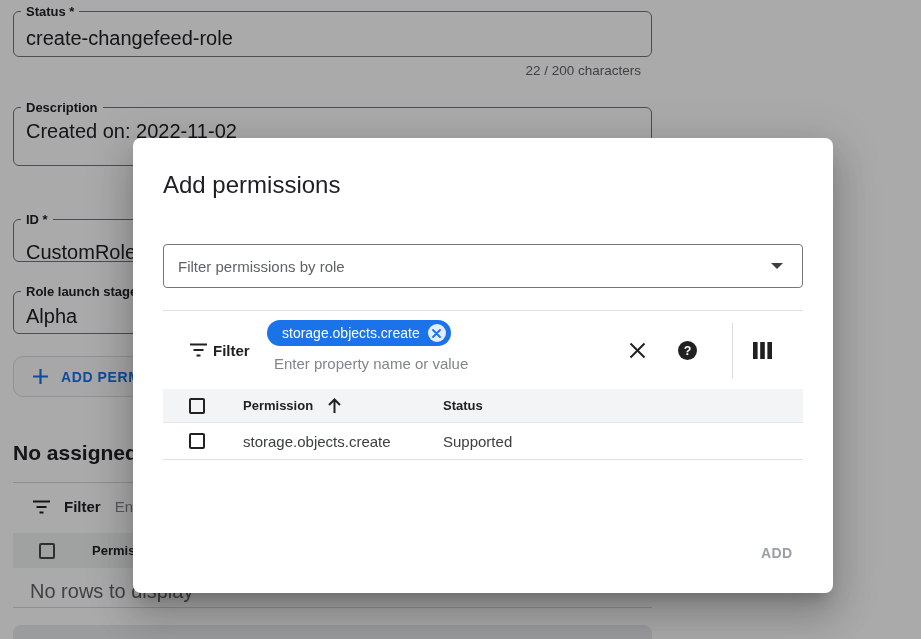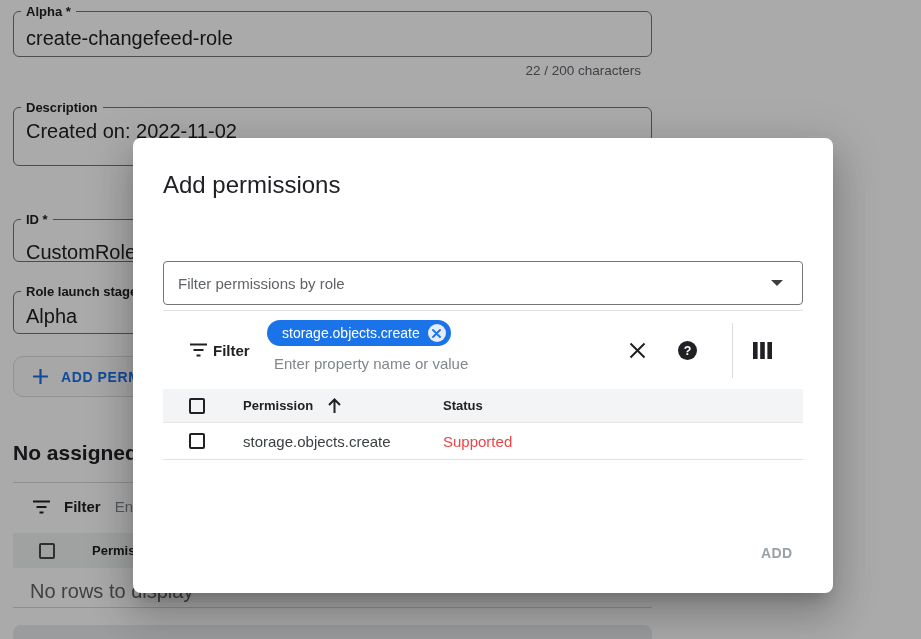--- a/index.html
+++ b/index.html
@@ -59,21 +59,21 @@
     position:absolute; left:133px; top:138px; width:700px; height:455px;
     background:#fff; border-radius:8px; z-index:10;
     box-shadow:0 11px 15px -7px rgba(0,0,0,.2), 0 24px 38px 3px rgba(0,0,0,.14), 0 9px 46px 8px rgba(0,0,0,.12);
   }
   .modal-title {
     position:absolute; left:30px; top:33px; font-size:24px; color:#202124; white-space:nowrap;
   }
   .role-select {
     position:absolute; left:30px; top:106px; width:640px; height:44px;
     border:1px solid #747775; border-radius:4px; display:flex; align-items:center;
-    padding:0 18px 0 14px; cursor:pointer;margin-top:17px;
+    padding:0 18px 0 14px; cursor:pointer;
   }
   .role-select .ph { font-size:15px; color:#5f6368; flex:1; white-space:nowrap; }
 
   .toolbar {
     position:absolute; left:30px; top:172px; width:640px; height:79px;
     border-top:1px solid #e0e0e0;
   }
   .toolbar .f-icon { position:absolute; left:27px; top:32px; }
   .toolbar .f-lbl { position:absolute; left:50px; top:31px; font-size:15px; font-weight:600; color:#202124; }
   .chip {
@@ -96,42 +96,42 @@
   }
   .dlg-row {
     position:relative; height:38px; display:flex; align-items:center;
     border-top:1px solid #e6e6e6; border-bottom:1px solid #e0e0e0;
   }
   .cell-cb { position:absolute; left:26px; top:50%; transform:translateY(-50%); }
   .cell-perm { position:absolute; left:80px; white-space:nowrap; }
   .cell-status { position:absolute; left:280px; white-space:nowrap; }
   .dlg-thead .cell-perm, .dlg-thead .cell-status { font-size:13px; font-weight:700; color:#202124; display:flex; align-items:center; gap:14px; }
   .dlg-row .cell-perm { font-size:15px; color:#3c4043; }
-  .dlg-row .cell-status { font-size:15px; color:#ef4444; }
+  .dlg-row .cell-status { font-size:15px; color:#404040; }
 
   .btn-cancel {
     position:absolute; left:515px; top:396px; height:37px; padding:0 22px;
     background:#fff; border:none; border-radius:4px; font-family:inherit;
     font-size:14px; font-weight:600; letter-spacing:.4px; color:#202124; cursor:pointer;
     box-shadow:0 1px 2px rgba(0,0,0,.3), 0 1px 3px 1px rgba(0,0,0,.15);
   }
   .btn-add {
     position:absolute; left:616px; top:396px; height:37px; padding:0 12px;
     background:transparent; border:none; font-family:inherit;
     font-size:14px; font-weight:600; letter-spacing:.4px; color:#9aa0a6; cursor:default;
   }
   svg { display:block; }
 </style>
 </head>
 <body>
 
 <div id="screen">
 
   <div class="ol-field" style="left:13px; top:11px; width:639px; height:46px;"></div>
-  <span class="fl-label" style="left:21px; top:4px;">Alpha *</span>
+  <span class="fl-label" style="left:21px; top:4px;">Status *</span>
   <span class="fl-value" style="left:26px; top:27px;">create-changefeed-role</span>
   <div class="counter" style="left:13px; top:63px; width:628px;">22 / 200 characters</div>
 
   <div class="ol-field" style="left:13px; top:107px; width:639px; height:59px;"></div>
   <span class="fl-label" style="left:21px; top:100px;">Description</span>
   <span class="fl-value" style="left:26px; top:120px;">Created on: 2022-11-02</span>
 
   <div class="ol-field" style="left:13px; top:219px; width:340px; height:43px;"></div>
   <span class="fl-label" style="left:21px; top:212px;">ID *</span>
   <span class="fl-value" style="left:26px; top:233px;margin-top:8px;">CustomRole</span>

